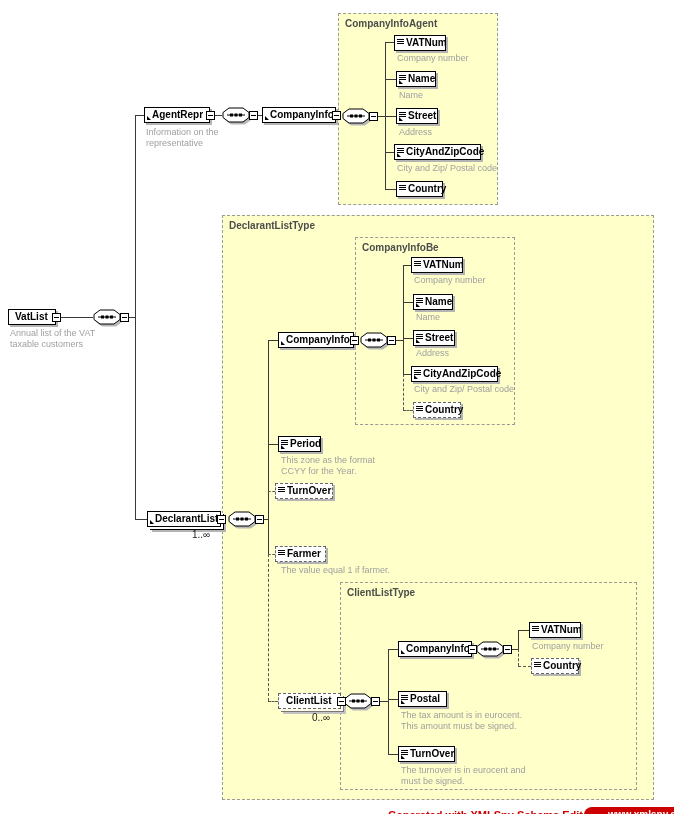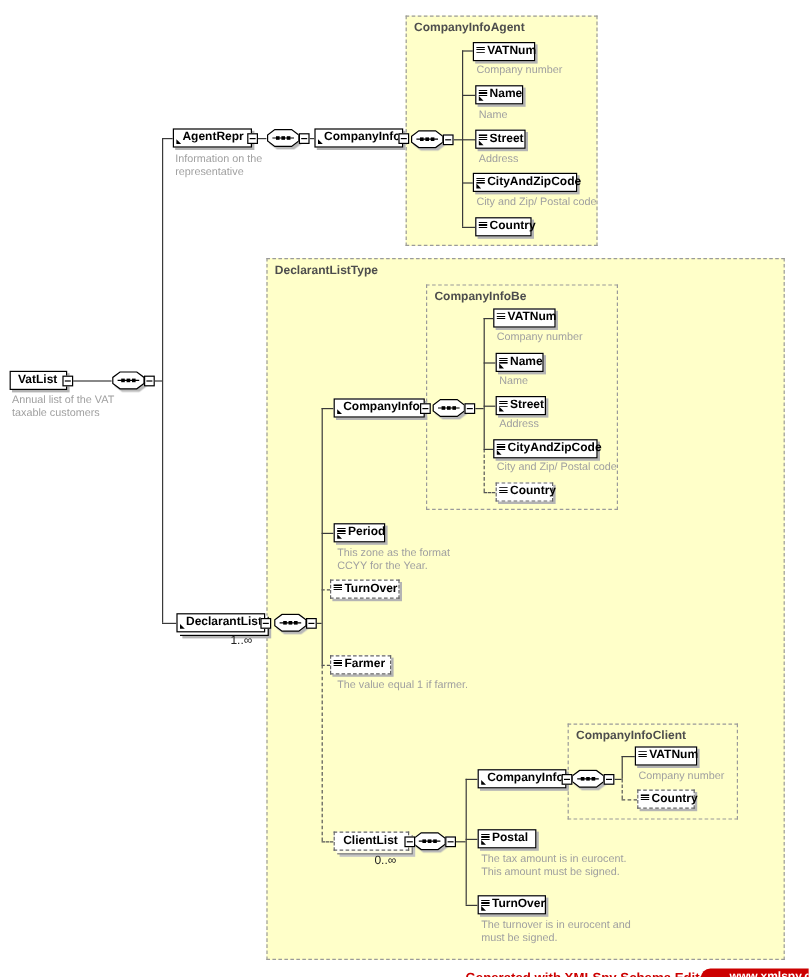--- a/index.html
+++ b/index.html
@@ -49,22 +49,22 @@
 
   <div class="box" style="left:338px;top:3px;width:160px;height:192px">
     <span class="boxlbl">CompanyInfoAgent</span>
   </div>
   <div class="box" style="left:222px;top:205px;width:432px;height:585px">
     <span class="boxlbl">DeclarantListType</span>
   </div>
   <div class="box" style="left:355px;top:227px;width:160px;height:188px">
     <span class="boxlbl">CompanyInfoBe</span>
   </div>
-  <div class="box" style="left:473px;top:593px;width:142px;height:80px">
-    <span class="boxlbl">CompanyInfoClient</span>
+  <div class="box" style="left:340px;top:572px;width:297px;height:208px">
+    <span class="boxlbl">ClientListType</span>
   </div>
 
   <div class="h" style="left:56px;top:307px;width:37px"></div>
   <div class="h" style="left:129px;top:307px;width:6px"></div>
   <div class="v" style="left:135px;top:105px;height:404px"></div>
   <div class="h" style="left:135px;top:105px;width:9px"></div>
   <div class="h" style="left:135px;top:509px;width:12px"></div>
   <div class="h" style="left:212px;top:105px;width:10px"></div>
   <div class="h" style="left:258px;top:105px;width:4px"></div>
   <div class="h" style="left:378px;top:106px;width:7px"></div>

